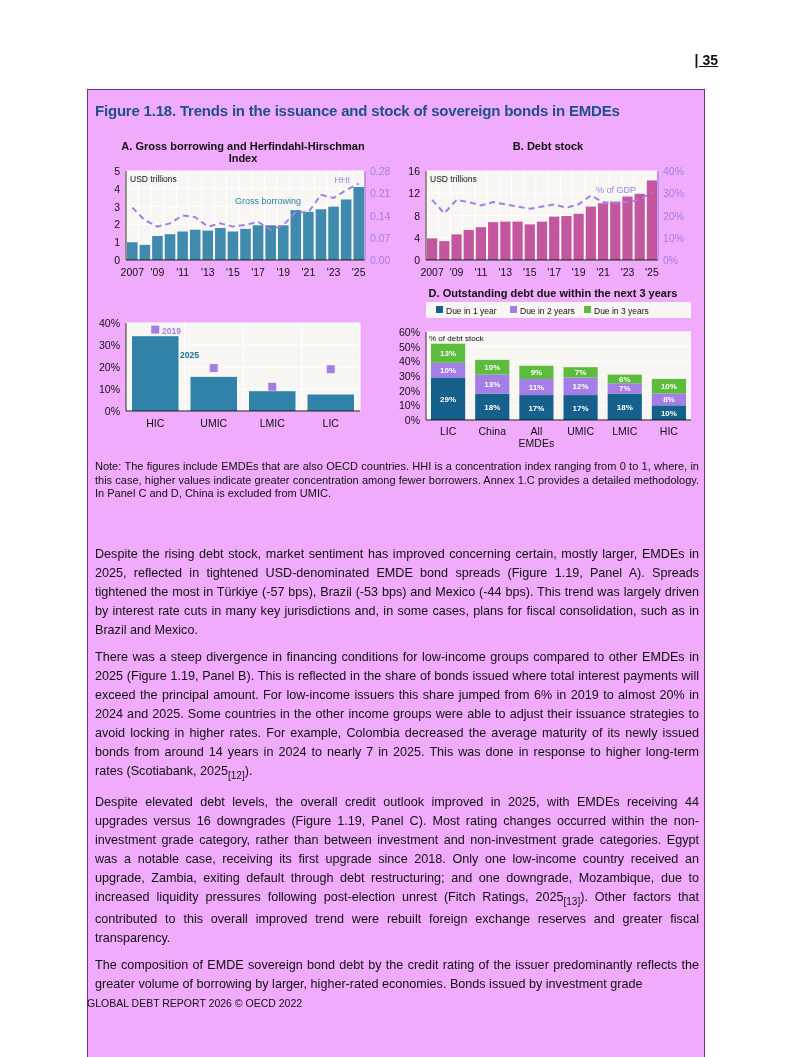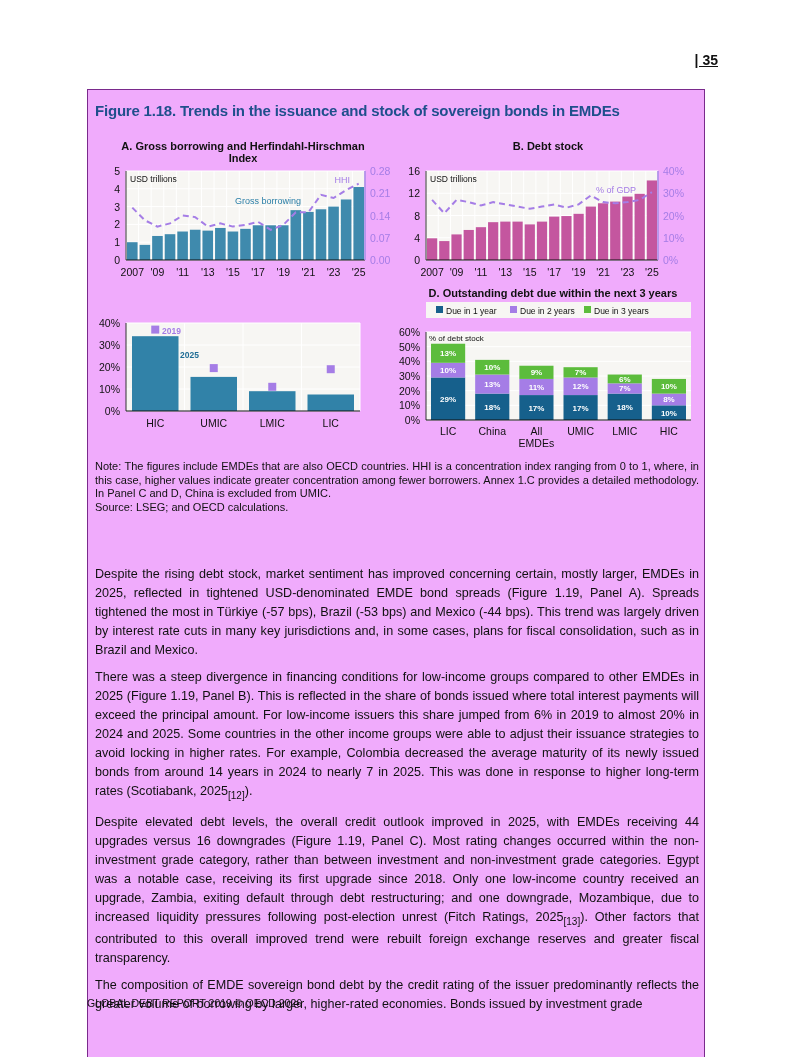--- a/index.html
+++ b/index.html
@@ -4,21 +4,21 @@
 <style>
   html,body{margin:0;padding:0;background:#ffffff;}
   body{width:793px;height:1057px;position:relative;font-family:"Liberation Sans",sans-serif;color:#111;overflow:hidden;}
   .page-num{position:absolute;top:52px;right:75px;font-weight:bold;font-size:14px;text-decoration:underline;}
   .box{position:absolute;left:87px;top:89px;width:618px;height:1018px;background:#f0abfc;border:1.5px solid #7a2a8c;box-sizing:border-box;}
   .fig-title{position:absolute;left:7px;top:12px;font-size:15px;font-weight:bold;color:#1f4f8c;letter-spacing:-0.2px;}
   .panel{position:absolute;}
   .panel-title{position:absolute;font-size:11px;font-weight:bold;text-align:center;color:#111;}
   svg text{font-family:"Liberation Sans",sans-serif;}
   .note{position:absolute;left:7px;top:370px;width:604px;font-size:11px;line-height:13.6px;text-align:justify;color:#111;}
-  .body{position:absolute;left:7px;top:455px;width:604px;font-size:12.6px;line-height:19px;text-align:justify;color:#111;margin-top:20px;}
+  .body{position:absolute;left:7px;top:455px;width:604px;font-size:12.6px;line-height:19px;text-align:justify;color:#111;}
   .body p{margin:0 0 8px 0;}
   .footer{position:absolute;left:87px;top:997px;font-size:10.5px;color:#111;}
   sub{font-size:10px;}
 </style>
 </head>
 <body>
 
 <div class="page-num">| 35</div>
 
 <div class="box">
@@ -287,24 +287,23 @@
         <text x="280.91666666666663" y="87.26666666666667" font-size="8" font-weight="bold" text-anchor="middle" fill="#ffffff">10%</text>
         <text x="280.91666666666663" y="133" font-size="10.5" text-anchor="middle" fill="#111">HIC</text>
         <text x="41" y="39" font-size="8" fill="#111">% of debt stock</text>
         <line x1="38" x2="38" y1="30" y2="118" stroke="#333" stroke-width="1"></line>
         <line x1="38" x2="303" y1="118" y2="118" stroke="#111" stroke-width="1"></line>
       </svg>
   </div>
 
   <div class="note">
     <div>Note: The figures include EMDEs that are also OECD countries. HHI is a concentration index ranging from 0 to 1, where, in this case, higher values indicate greater concentration among fewer borrowers. Annex 1.C provides a detailed methodology. In Panel C and D, China is excluded from UMIC.</div>
-    <div>Source: LSEG; and OECD calculations.</div>
   </div>
 
   <div class="body">
     <p><span>Despite the rising debt stock, market sentiment has improved concerning certain, mostly larger, EMDEs in 2025, reflected in tightened USD-denominated EMDE bond spreads (Figure 1.19, Panel A). Spreads tightened the most in Türkiye (-57 bps), Brazil (-53 bps) and Mexico (-44 bps). This trend was largely driven by interest rate cuts in many key jurisdictions and, in some cases, plans for fiscal consolidation, such as in Brazil and Mexico.</span></p>
     <p><span>There was a steep divergence in financing conditions for low-income groups compared to other EMDEs in 2025 (Figure 1.19, Panel B). This is reflected in the share of bonds issued where total interest payments will exceed the principal amount. For low-income issuers this share jumped from 6% in 2019 to almost 20% in 2024 and 2025. Some countries in the other income groups were able to adjust their issuance strategies to avoid locking in higher rates. For example, Colombia decreased the average maturity of its newly issued bonds from around 14 years in 2024 to nearly 7 in 2025. This was done in response to higher long-term rates (Scotiabank, 2025</span><sub>[12]</sub><span>).</span></p>
     <p><span>Despite elevated debt levels, the overall credit outlook improved in 2025, with EMDEs receiving 44 upgrades versus 16 downgrades (Figure 1.19, Panel C). Most rating changes occurred within the non-investment grade category, rather than between investment and non-investment grade categories. Egypt was a notable case, receiving its first upgrade since 2018. Only one low-income country received an upgrade, Zambia, exiting default through debt restructuring; and one downgrade, Mozambique, due to increased liquidity pressures following post-election unrest (Fitch Ratings, 2025</span><sub>[13]</sub><span>). Other factors that contributed to this overall improved trend were rebuilt foreign exchange reserves and greater fiscal transparency.</span></p>
     <p><span>The composition of EMDE sovereign bond debt by the credit rating of the issuer predominantly reflects the greater volume of borrowing by larger, higher-rated economies. Bonds issued by investment grade</span></p>
   </div>
 </div>
 
-<div class="footer">GLOBAL DEBT REPORT 2019 © OECD 2026</div>
+<div class="footer">GLOBAL DEBT REPORT 2026 © OECD 2022</div>
 
 </body></html>

